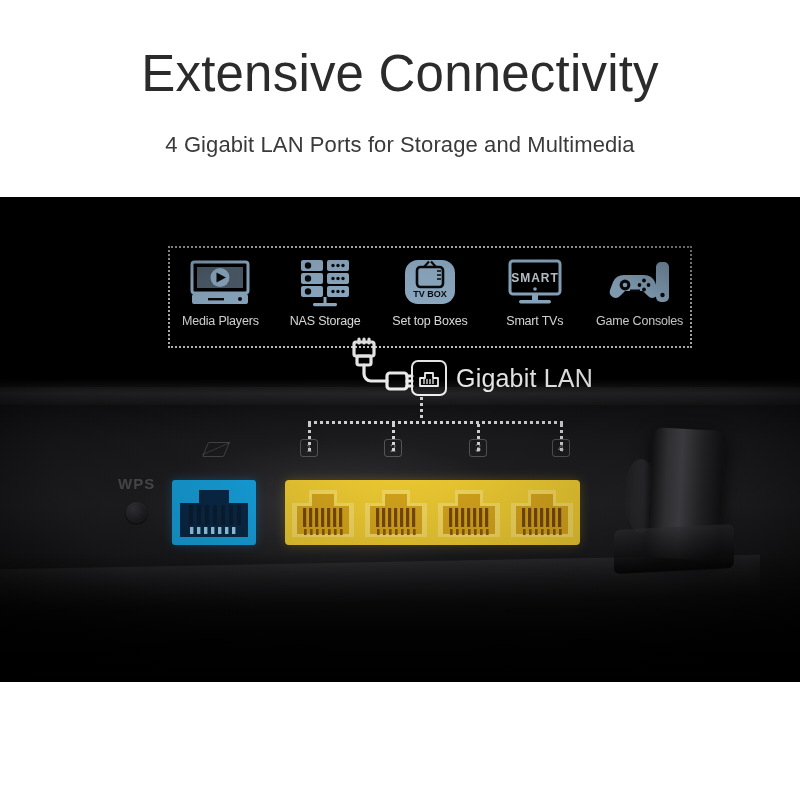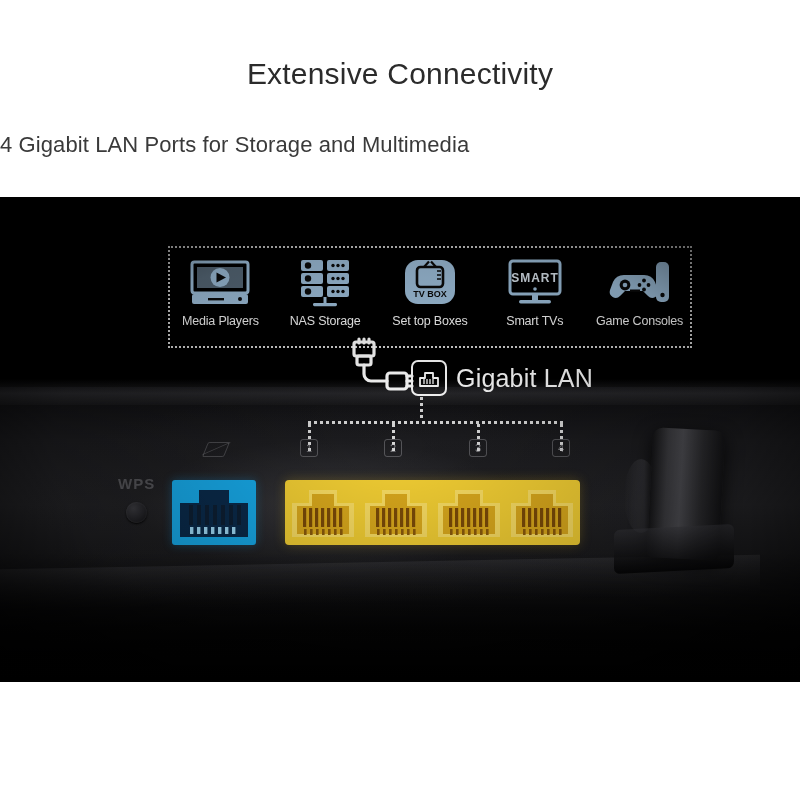--- a/index.html
+++ b/index.html
@@ -13,27 +13,27 @@
   .page{position:relative;width:800px;height:800px;background:#fff;}
 
   
   .header{
     position:absolute;left:0;top:0;width:800px;height:197px;
     background:#ffffff;
   }
   .title{
     position:absolute;left:0;top:45px;width:800px;
     text-align:center;
-    font-size:30px;font-weight:400;color:#2b2b2b;
+    font-size:51px;font-weight:400;color:#2b2b2b;
     letter-spacing:0.2px;line-height:58px;
     white-space:nowrap;
   }
   .subtitle{
     position:absolute;left:0;top:130px;width:800px;
-    text-align:left;
+    text-align:center;
     font-size:22px;font-weight:400;color:#3a3a3a;
     letter-spacing:0.1px;line-height:30px;
     white-space:nowrap;
   }
 
   
   .panel{
     position:absolute;left:0;top:197px;width:800px;height:485px;
     background:#000000;
     overflow:hidden;

